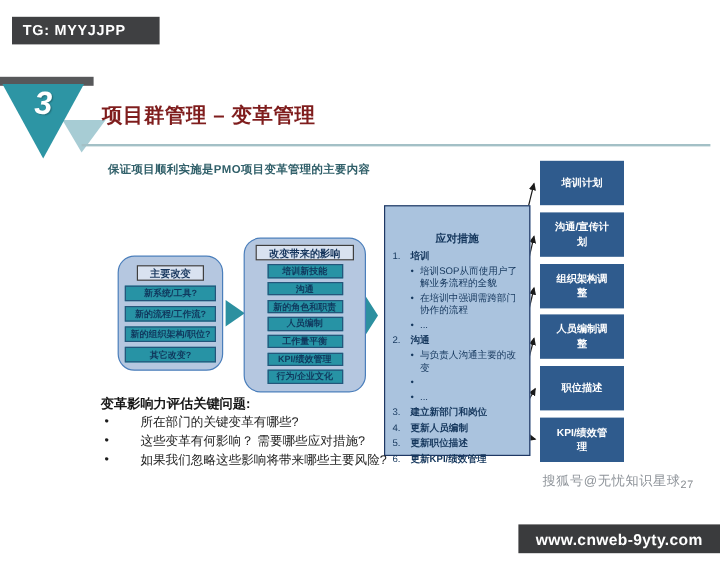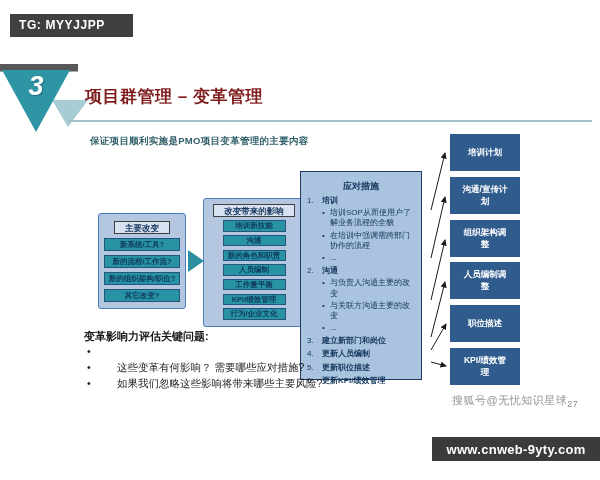--- a/index.html
+++ b/index.html
@@ -16,40 +16,40 @@
     font-size:12px;font-weight:bold;line-height:23px;padding-left:9px;letter-spacing:.6px;
   }
   
   .section-number{
     left:22px;top:71px;width:28px;text-align:center;color:#fff;
     font-size:27px;font-weight:bold;font-style:italic;text-shadow:1px 1px 1px rgba(0,0,0,.25);
   }
   .slide-title{left:85px;top:85px;font-size:17px;font-weight:bold;color:#7f1d1d;letter-spacing:.5px;}
   .slide-subtitle{left:90px;top:135px;font-size:9.5px;color:#31606a;font-weight:bold;letter-spacing:.3px;}
   
-  .panel{background:#b5c7e0;border:1px solid #4a7ebb;border-radius:3px;box-sizing:border-box;}
+  .panel{background:#b5c7e0;border:1px solid #4a7ebb;border-radius:14px;box-sizing:border-box;}
   .chip{
     background:#d9e2f0;border:1px solid #3f3f3f;color:#17365d;font-weight:bold;
     text-align:center;margin:0 auto;box-sizing:border-box;
   }
   .tealbtn{
     background:#2793a5;border:1px solid #24567b;color:#10395e;font-weight:bold;
     text-align:center;margin:0 auto;box-sizing:border-box;overflow:hidden;white-space:nowrap;
   }
   .changes-box{left:98px;top:213px;width:88px;height:96px;}
   .changes-box .chip{width:56px;height:13px;line-height:12px;font-size:8.5px;margin-top:7px;margin-bottom:2px;}
   .changes-box .tealbtn{width:76px;height:13px;line-height:12px;font-size:7.5px;margin-top:4px;}
   .impacts-box{left:203px;top:198px;width:102px;height:129px;}
   .impacts-box .chip{width:82px;height:13px;line-height:12px;font-size:8.5px;margin-top:5px;margin-bottom:1px;}
   .impacts-box .tealbtn{width:63px;height:11.5px;line-height:10.5px;font-size:7.5px;margin-top:3.2px;}
   
   .measures-box{
-    left:300px;top:171px;width:122px;height:209px;background:#aac3de;
+    left:320px;top:171px;width:122px;height:209px;background:#aac3de;
     border:1.5px solid #1f3864;box-sizing:border-box;color:#14365c;
-    font-size:8px;padding:9px 6px 0 6px;line-height:1.32;
+    font-size:8px;padding:22px 6px 0 6px;line-height:1.32;
   }
   .measures-title{text-align:center;font-weight:bold;font-size:9px;margin-bottom:3px;}
   .m-item{display:flex;margin-top:2.5px;}
   .m-num{width:15px;flex:none;}
   .m-label{flex:1;font-weight:bold;}
   .m-sub{display:flex;padding-left:15px;margin-top:1.5px;}
   .m-dot{width:8px;flex:none;}
   .m-sub span:last-child{flex:1;}
   
   .outbox{
@@ -147,21 +147,20 @@
   <div class="m-item">
     <span class="m-num">2.</span>
     <span class="m-label">沟通</span>
   </div>
   <div class="m-sub">
       <span class="m-dot">•</span>
       <span>与负责人沟通主要的改变</span>
     </div>
   <div class="m-sub">
       <span class="m-dot">•</span>
-      <span>与关联方沟通主要的改变</span>
     </div>
   <div class="m-sub">
       <span class="m-dot">•</span>
       <span>...</span>
     </div>
 
   <div class="m-item">
     <span class="m-num">3.</span>
     <span class="m-label">建立新部门和岗位</span>
   </div>
@@ -182,20 +181,21 @@
 <div class="abs outbox" style="top:134px">培训计划</div>
 <div class="abs outbox" style="top:177px">沟通/宣传计划</div>
 <div class="abs outbox" style="top:220px">组织架构调整</div>
 <div class="abs outbox" style="top:262px">人员编制调整</div>
 <div class="abs outbox" style="top:305px">职位描述</div>
 <div class="abs outbox" style="top:348px">KPI/绩效管理</div>
 
 <div class="abs q-title">变革影响力评估关键问题:</div>
 <div class="abs q-item" style="top:345px">
   <span class="q-bullet">•</span>
+    <span>所在部门的关键变革有哪些?</span>
 </div>
 <div class="abs q-item" style="top:361px">
   <span class="q-bullet">•</span>
     <span>这些变革有何影响？ 需要哪些应对措施?</span>
 </div>
 <div class="abs q-item" style="top:377px">
   <span class="q-bullet">•</span>
     <span>如果我们忽略这些影响将带来哪些主要风险?</span>
 </div>
 

